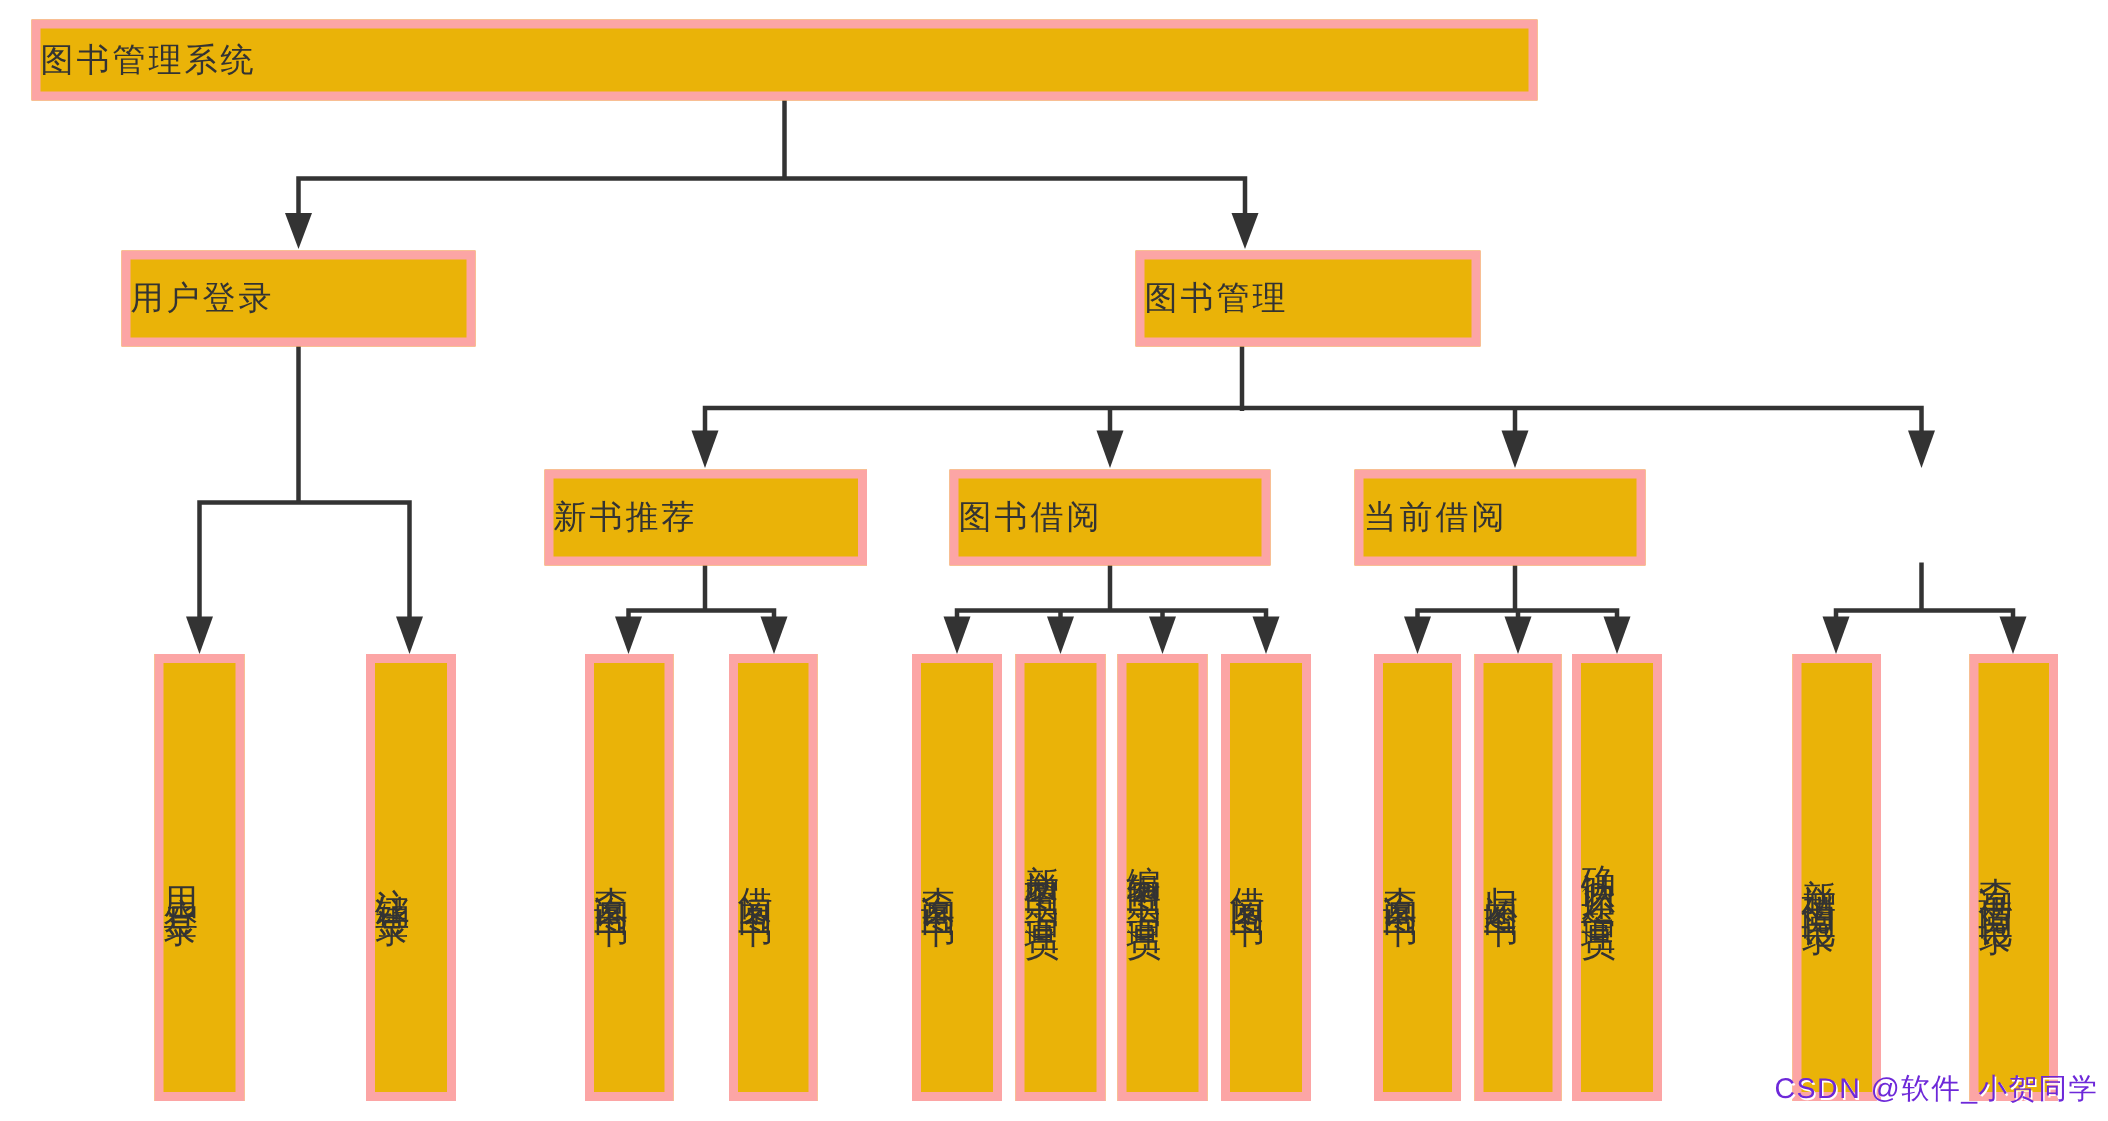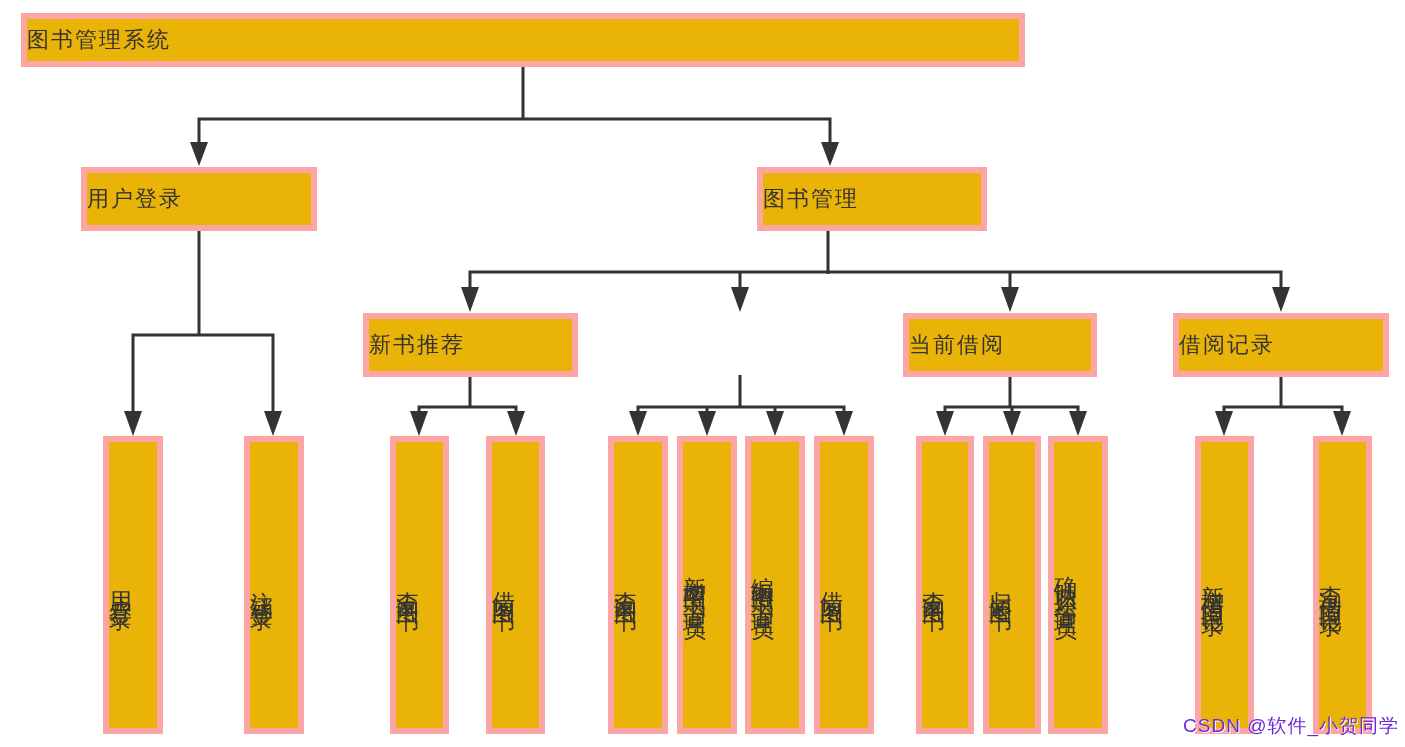--- a/index.html
+++ b/index.html
@@ -111,25 +111,25 @@
   <div class="box" style="left:81px;top:167px;width:236px;height:64px;">
     <span class="hlabel">用户登录</span>
   </div>
   <div class="box" style="left:713px;top:167px;width:230px;height:64px;margin-left:44px;">
     <span class="hlabel">图书管理</span>
   </div>
 
   <div class="box" style="left:363px;top:313px;width:215px;height:64px;">
     <span class="hlabel">新书推荐</span>
   </div>
+  <div class="box" style="left:633px;top:313px;width:214px;height:64px;">
+    <span class="hlabel">图书借阅</span>
+  </div>
   <div class="box" style="left:903px;top:313px;width:194px;height:64px;">
     <span class="hlabel">当前借阅</span>
-  </div>
-  <div class="box" style="left:1173px;top:313px;width:216px;height:64px;">
-    <span class="hlabel">借阅记录</span>
   </div>
 
   <div class="box" style="left:103px;top:436px;width:60px;height:298px;">
     <span class="vlabel">用户登录</span>
   </div>
   <div class="box" style="left:244px;top:436px;width:60px;height:298px;">
     <span class="vlabel">注销登录</span>
   </div>
 
   <div class="box" style="left:390px;top:436px;width:59px;height:298px;">

